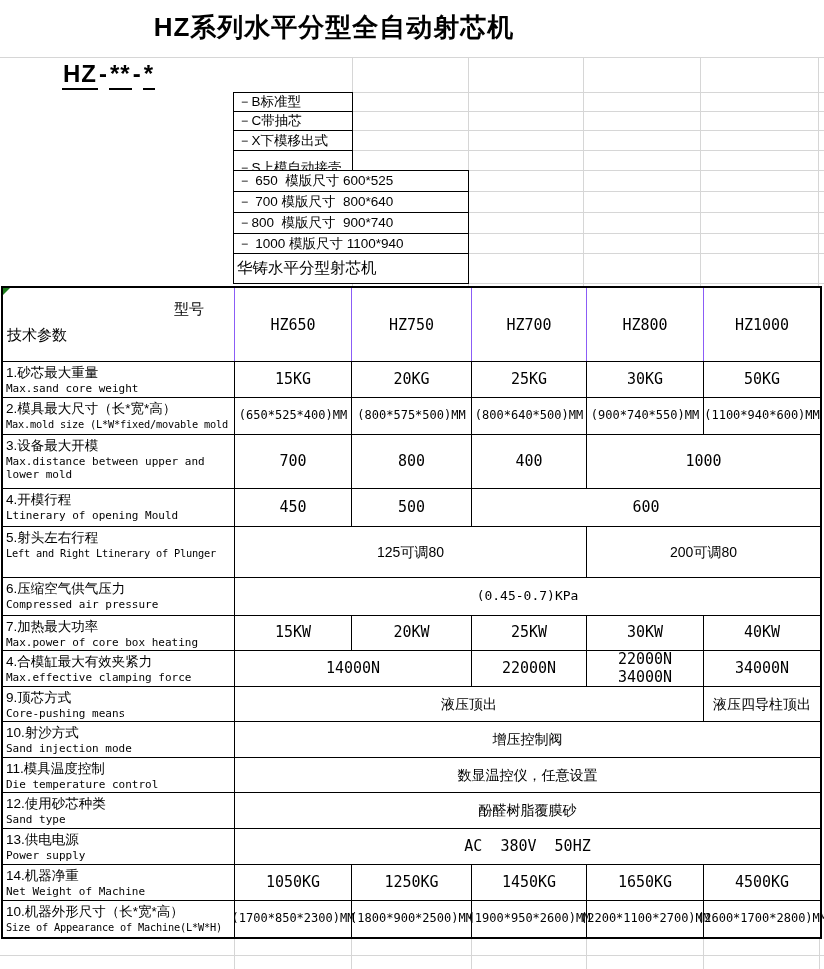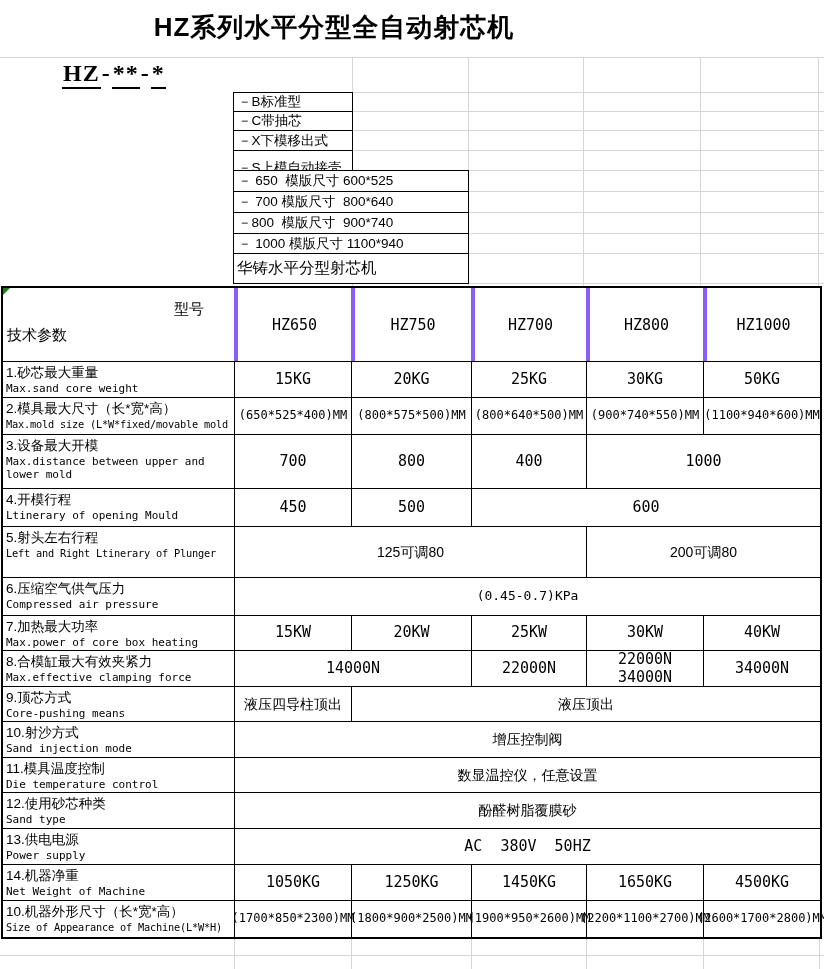--- a/index.html
+++ b/index.html
@@ -7,21 +7,21 @@
         font-family:"Liberation Sans", sans-serif;overflow:hidden;}
 
   
   .gh{position:absolute;height:1px;background:#d6d6d6;}
   .gv{position:absolute;width:1px;background:#d6d6d6;}
 
   
   .title{position:absolute;top:10px;left:0;width:668px;text-align:center;
          font-size:26px;font-weight:bold;letter-spacing:1px;}
   .code{position:absolute;left:62px;top:60px;font-size:24px;font-weight:bold;
-        font-family:Liberation Serif, serif;letter-spacing:1px;}
+        font-family:Liberation Sans, sans-serif;letter-spacing:1px;}
   .code .u{border-bottom:2px solid #000;padding:0 1px 1px 1px;}
   .code .p{padding:0 1px;}
 
   
   .opt{position:absolute;left:233px;border:1px solid #000;box-sizing:border-box;
        font-size:13.5px;display:flex;align-items:center;padding-left:4px;
        white-space:pre;background:#fff;}
   .opt.narrow{width:120px;}
   .opt.wide{width:236px;}
   .brand{position:absolute;left:233px;top:253px;width:236px;height:31px;
@@ -47,21 +47,21 @@
   .cnv{font-size:14px;}
   
   .cw1{width:117px;} .cw2{width:120px;} .cw3{width:115px;} .cw4{width:117px;} .cw5{width:117px;}
   .cm237{width:237px;} .cm234{width:234px;} .cm349{width:349px;} .cm352{width:352px;}
   .cm469{width:469px;} .cm586{width:586px;}
   
   .hrow{display:flex;height:74px;border-bottom:1px solid #000;box-sizing:border-box;}
   .corner{width:231px;position:relative;box-sizing:border-box;}
   .corner .tr{position:absolute;right:30px;top:12px;font-size:15px;}
   .corner .bl{position:absolute;left:4px;top:38px;font-size:15px;}
-  .mcell{border-left:4px solid #8b5cf6;box-sizing:border-box;display:flex;align-items:center;
+  .mcell{border-left:1px solid #8b5cf6;box-sizing:border-box;display:flex;align-items:center;
          justify-content:center;font-size:15px;font-family:"DejaVu Sans Mono", monospace;}
   
   .tri{position:absolute;left:0;top:0;width:0;height:0;
        border-top:7px solid #1e7e1e;border-right:7px solid transparent;}
 </style>
 </head>
 <body>
 
 <div id="page">
 
@@ -179,37 +179,37 @@
       </div>
       <div class="vcell num cw1">15KW</div>
       <div class="vcell num cw2">20KW</div>
       <div class="vcell num cw3">25KW</div>
       <div class="vcell num cw4">30KW</div>
       <div class="vcell num cw5">40KW</div>
     </div>
 
     <div class="row" style="height:36px;">
       <div class="lcell">
-        <div class="zh">8.合模缸最大有效夹紧力</div>
+        <div class="zh">4.合模缸最大有效夹紧力</div>
         <div class="en">Max.effective clamping force</div>
       </div>
       <div class="vcell num cm237">14000N</div>
       <div class="vcell num cw3">22000N</div>
       <div class="vcell num cw4">22000N
 34000N</div>
       <div class="vcell num cw5">34000N</div>
     </div>
 
     <div class="row" style="height:35px;">
       <div class="lcell">
         <div class="zh">9.顶芯方式</div>
         <div class="en">Core-pushing means</div>
       </div>
+      <div class="vcell cnv cm469">液压顶出</div>
       <div class="vcell cnv cw5">液压四导柱顶出</div>
-      <div class="vcell cnv cm469">液压顶出</div>
     </div>
 
     <div class="row" style="height:36px;">
       <div class="lcell">
         <div class="zh">10.射沙方式</div>
         <div class="en">Sand injection mode</div>
       </div>
       <div class="vcell cnv cm586">增压控制阀</div>
     </div>
 

